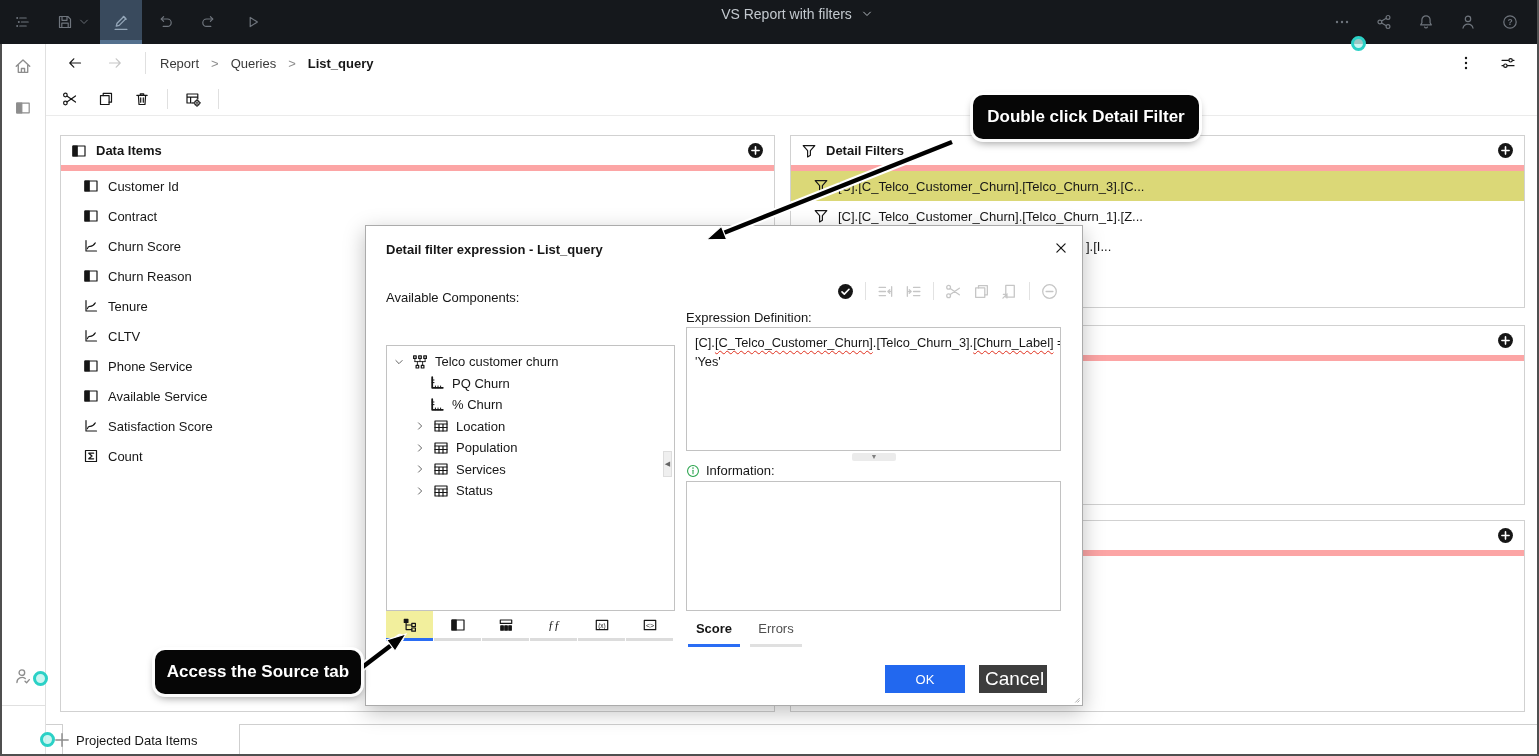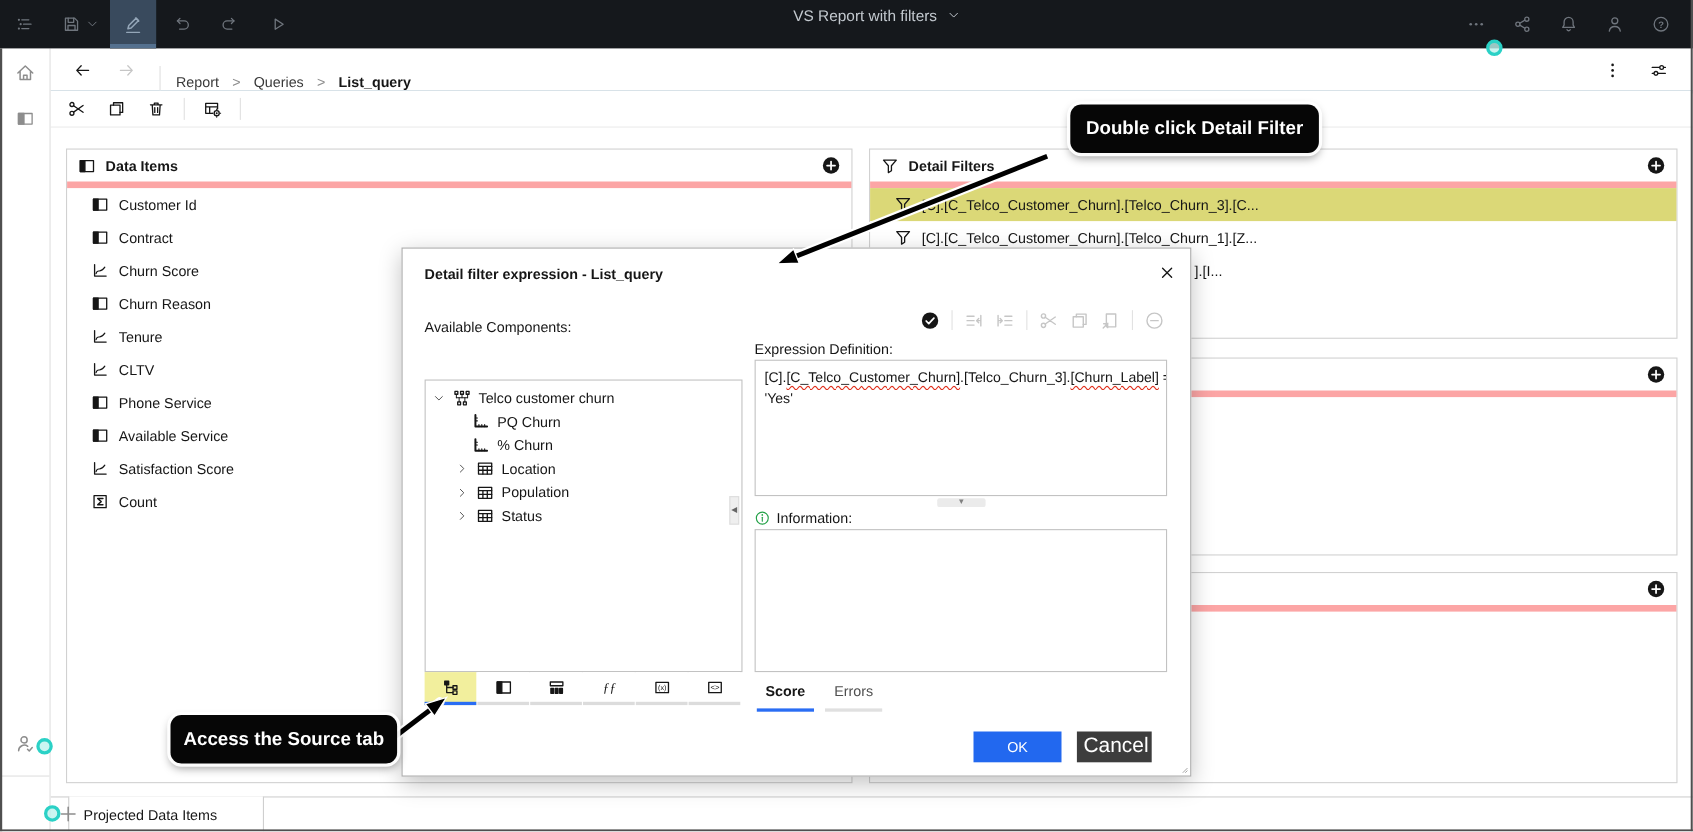--- a/index.html
+++ b/index.html
@@ -20,21 +20,21 @@
   .tb-title .pad{margin-left:55px;display:flex;align-items:center;gap:9px}
   .tb-right{position:absolute;right:8px;top:0;height:44px;display:flex;align-items:center}
   .tb-right .tb-btn{width:42px}
 
   
   .sidebar{position:absolute;left:0;top:44px;width:45px;height:712px;background:#fff;border-right:1px solid #e0e0e0;z-index:4}
   .sb-btn{position:absolute;left:0;width:45px;height:40px;display:flex;align-items:center;justify-content:center;color:#8d8d8d;background:transparent;border:0}
   .sb-div{position:absolute;left:0;right:0;top:661px;height:1px;background:#e0e0e0}
 
   
-  .navrow{position:absolute;left:45px;top:44px;width:1494px;height:38px;background:#fff;border-bottom:3px solid #0c4a6e;display:flex;align-items:flex-end;z-index:3}
+  .navrow{position:absolute;left:45px;top:44px;width:1494px;height:38px;background:#fff;border-bottom:3px solid #0c4a6e;display:flex;align-items:center;z-index:3}
   .nav-btn{width:40px;height:37px;border:0;background:transparent;display:flex;align-items:center;justify-content:center;color:#161616}
   .nav-btn.disabled{color:#c6c6c6}
   .vdiv{width:1px;height:22px;background:#e0e0e0;margin:0 10px}
   .breadcrumb{display:flex;align-items:center;gap:12px;margin-left:4px}
   .bc{color:#393939}.bc-sep{color:#8d8d8d;font-size:13px}.bc.current{font-weight:bold;color:#161616}
   .nav-right{margin-left:auto;display:flex;align-items:center;padding-right:14px;gap:8px}
   .nav-right .nav-btn{width:34px}
 
   
   .toolrow{position:absolute;left:45px;top:82px;width:1494px;height:33px;background:#fff;border-bottom:1px solid #ebebeb;display:flex;align-items:center;padding-left:8px;gap:2px;z-index:3}
@@ -651,20 +651,34 @@
             <svg viewBox="0 0 16 16" fill="none" stroke="currentColor" stroke-width="1.2" stroke-linecap="round" stroke-linejoin="round">
               <path d="M6 3.8 10.2 8 6 12.2"></path>
             </svg>
           </span>
           <span class="icon i16" data-interactable="false">
             <svg viewBox="0 0 16 16" fill="none" stroke="currentColor" stroke-width="1.2" stroke-linecap="round" stroke-linejoin="round">
               <rect x="2" y="3" width="12" height="10"></rect>
               <path d="M2 6h12M2 9.5h12M6 6v7M10 6v7"></path>
             </svg>
           </span>
+          <span data-interactable="false">Services</span>
+        </div>
+        <div class="tree-row branch" data-interactable="true">
+          <span class="icon i12 chev" data-interactable="false">
+            <svg viewBox="0 0 16 16" fill="none" stroke="currentColor" stroke-width="1.2" stroke-linecap="round" stroke-linejoin="round">
+              <path d="M6 3.8 10.2 8 6 12.2"></path>
+            </svg>
+          </span>
+          <span class="icon i16" data-interactable="false">
+            <svg viewBox="0 0 16 16" fill="none" stroke="currentColor" stroke-width="1.2" stroke-linecap="round" stroke-linejoin="round">
+              <rect x="2" y="3" width="12" height="10"></rect>
+              <path d="M2 6h12M2 9.5h12M6 6v7M10 6v7"></path>
+            </svg>
+          </span>
           <span data-interactable="false">Status</span>
         </div>
       </div>
     <div class="dlg-collapser" data-interactable="true">
         <span data-interactable="false">◀</span>
       </div>
     <div class="dlg-tabs" id="editor-tabs" data-interactable="false">
         <button class="etab active" data-interactable="true">
           <span class="icon i16" data-interactable="false">
             <svg viewBox="0 0 16 16" fill="none" stroke="currentColor" stroke-width="1.2" stroke-linecap="round" stroke-linejoin="round">

